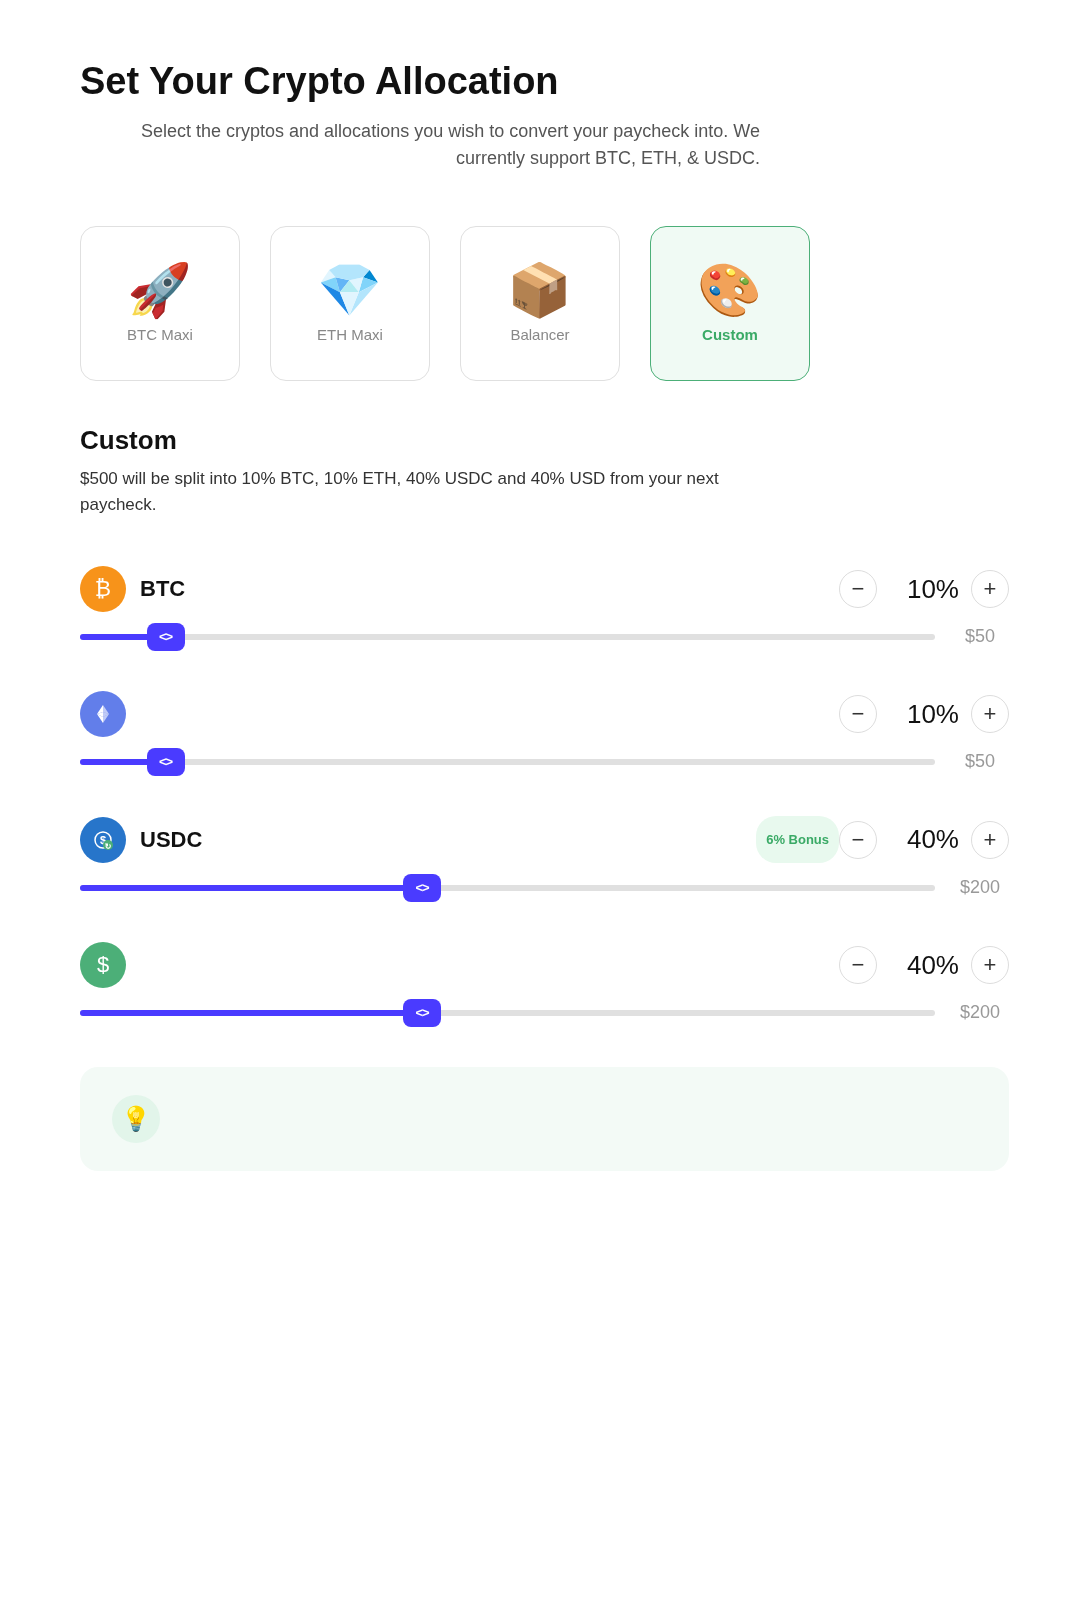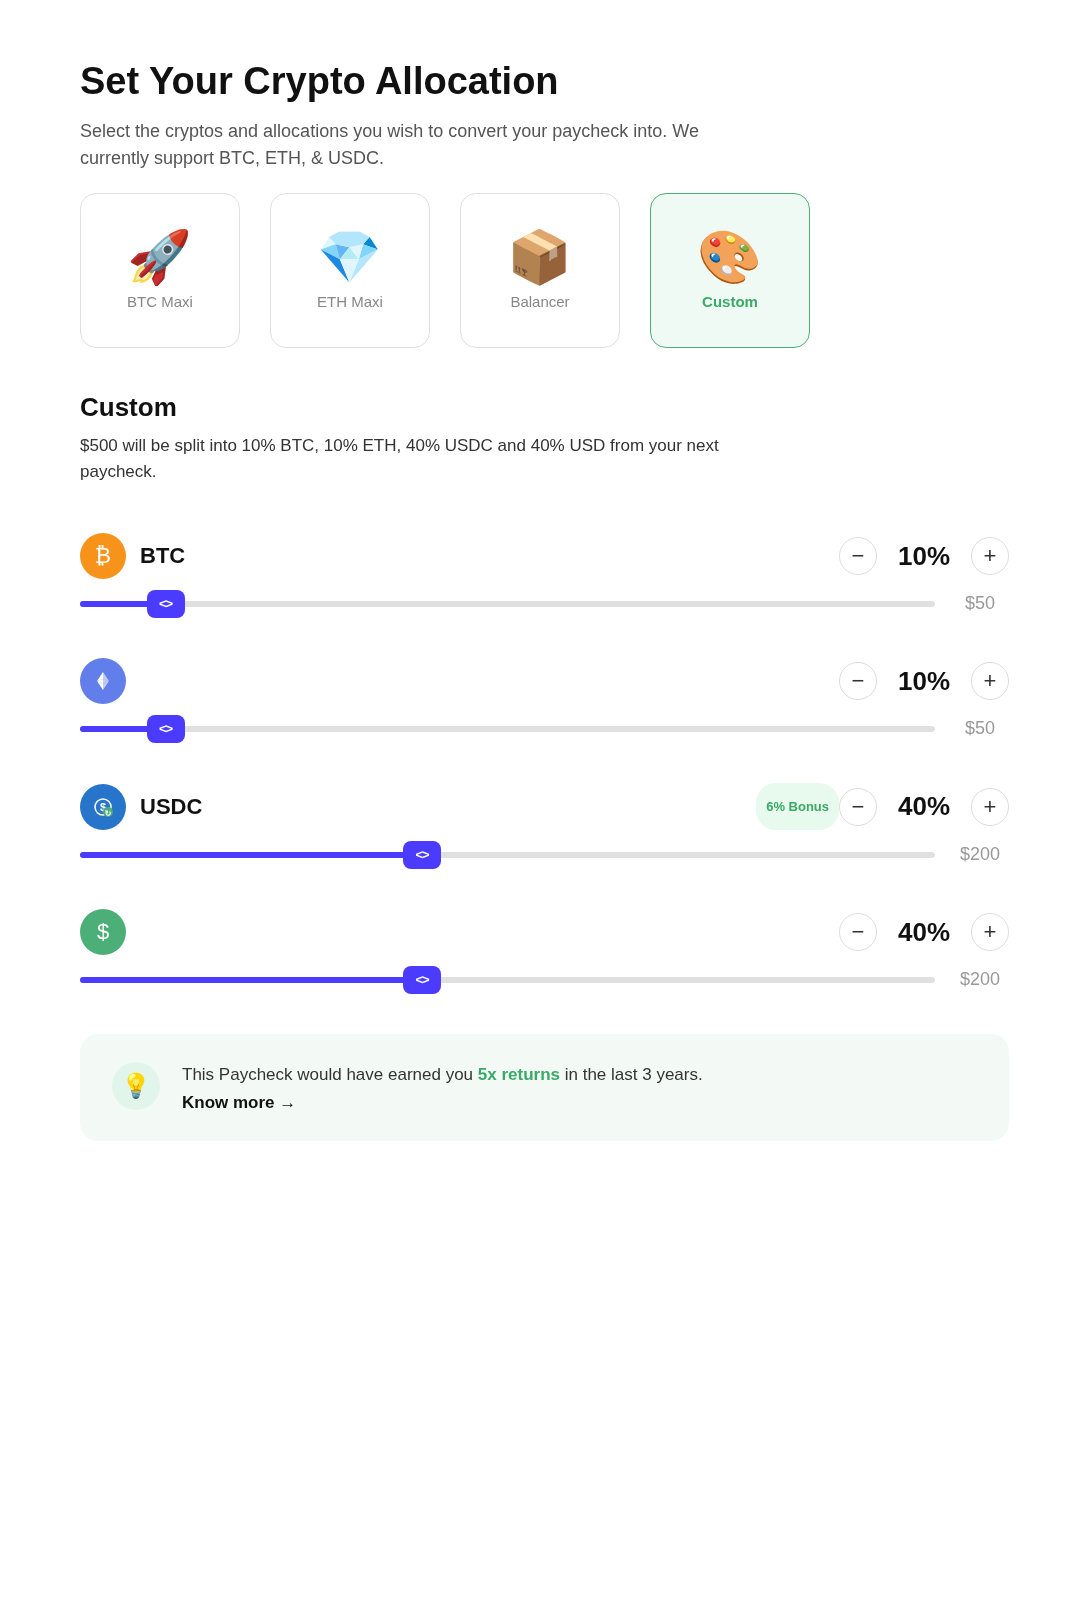--- a/index.html
+++ b/index.html
@@ -14,22 +14,23 @@
     .page-title {
       font-size: 38px;
       font-weight: 800;
       margin-bottom: 14px;
       line-height: 1.15;
     }
     .page-subtitle {
       font-size: 18px;
       color: #555;
       line-height: 1.5;
-      margin-bottom: 21px;
+      margin-bottom: 54px;
       max-width: 680px;
+      text-align: right;
     }
 
     
     .allocation-cards {
       display: flex;
       gap: 30px;
       margin-bottom: 44px;
     }
     .alloc-card {
       display: flex;
@@ -131,23 +132,23 @@
       cursor: pointer;
       display: flex;
       align-items: center;
       justify-content: center;
       color: #333;
       font-weight: 400;
       line-height: 1;
     }
     .asset-pct {
       font-size: 26px;
-      font-weight: 700;
+      font-weight: 400;
       min-width: 70px;
-      text-align: center;
+      text-align: right;
     }
 
     
     .slider-row {
       display: flex;
       align-items: center;
       justify-content: space-between;
       gap: 16px;
     }
     .slider-track-wrap {
@@ -369,19 +370,13 @@
       </div>
     </div>
     <span class="slider-amount">$200</span>
   </div>
 </div>
 
 <div class="info-banner">
   <div class="info-icon">
     <span>💡</span>
   </div>
-  <div>
-    <div class="info-text">
-      <span>This Paycheck would have earned you </span><span class="info-highlight">5x returns</span><span> in the last 3 years.</span>
-    </div>
-    <div class="info-link">Know more →</div>
-  </div>
 </div>
 
 </body></html>

